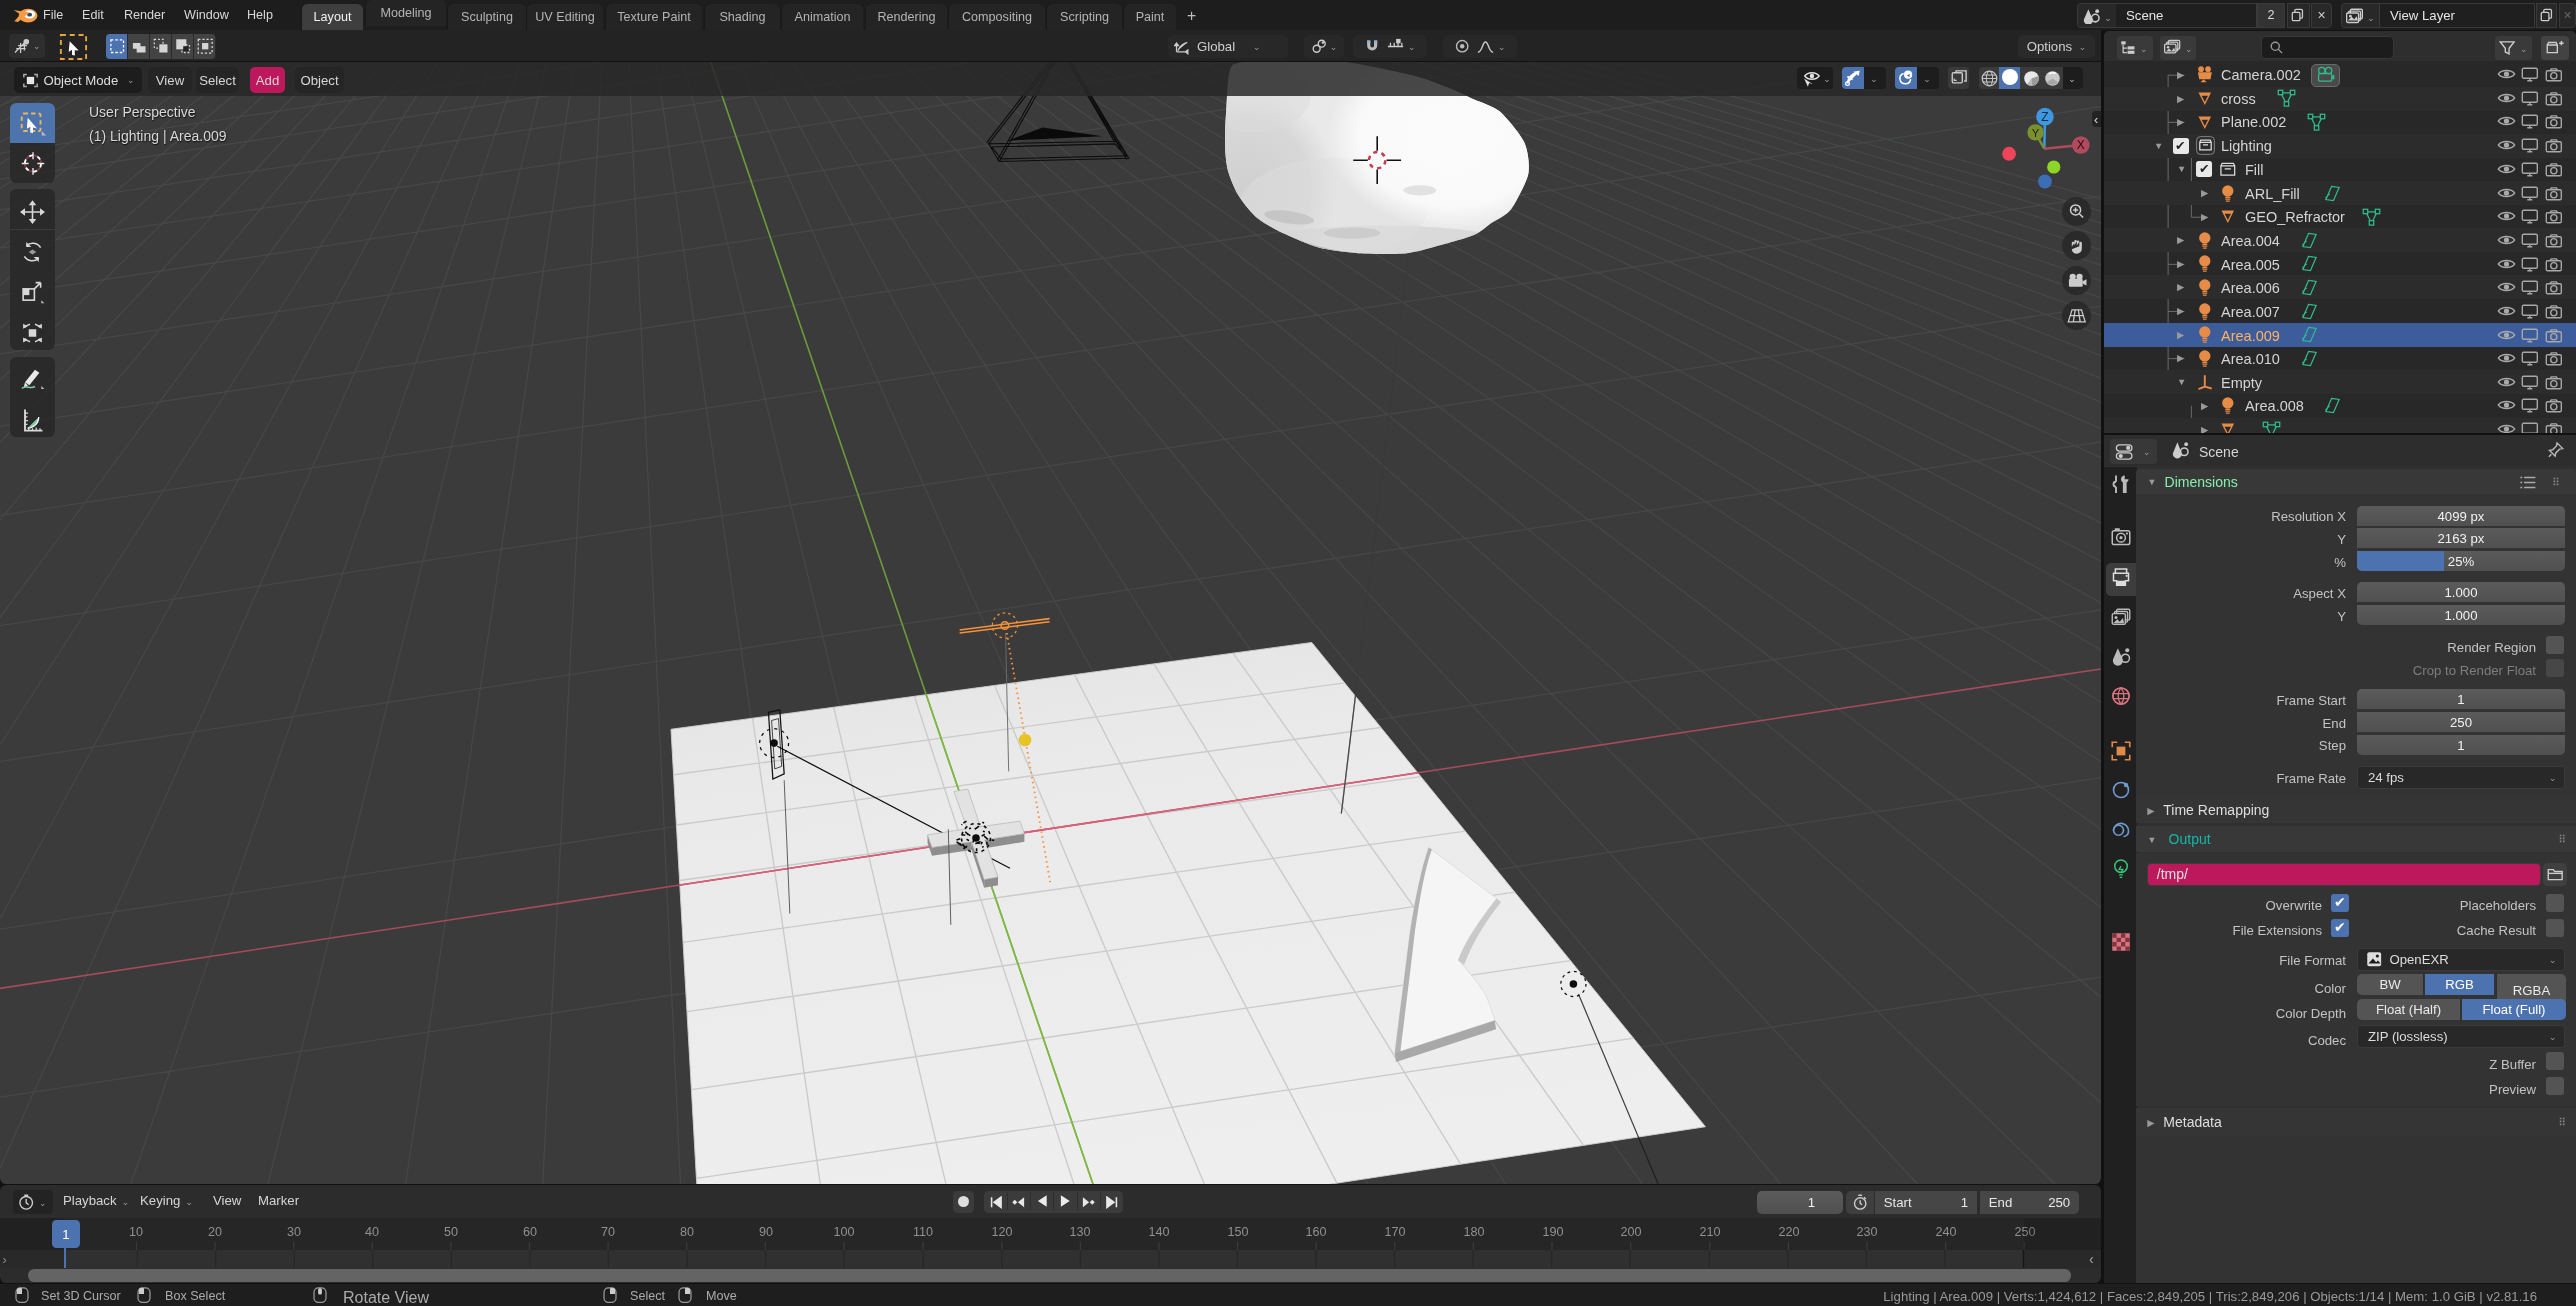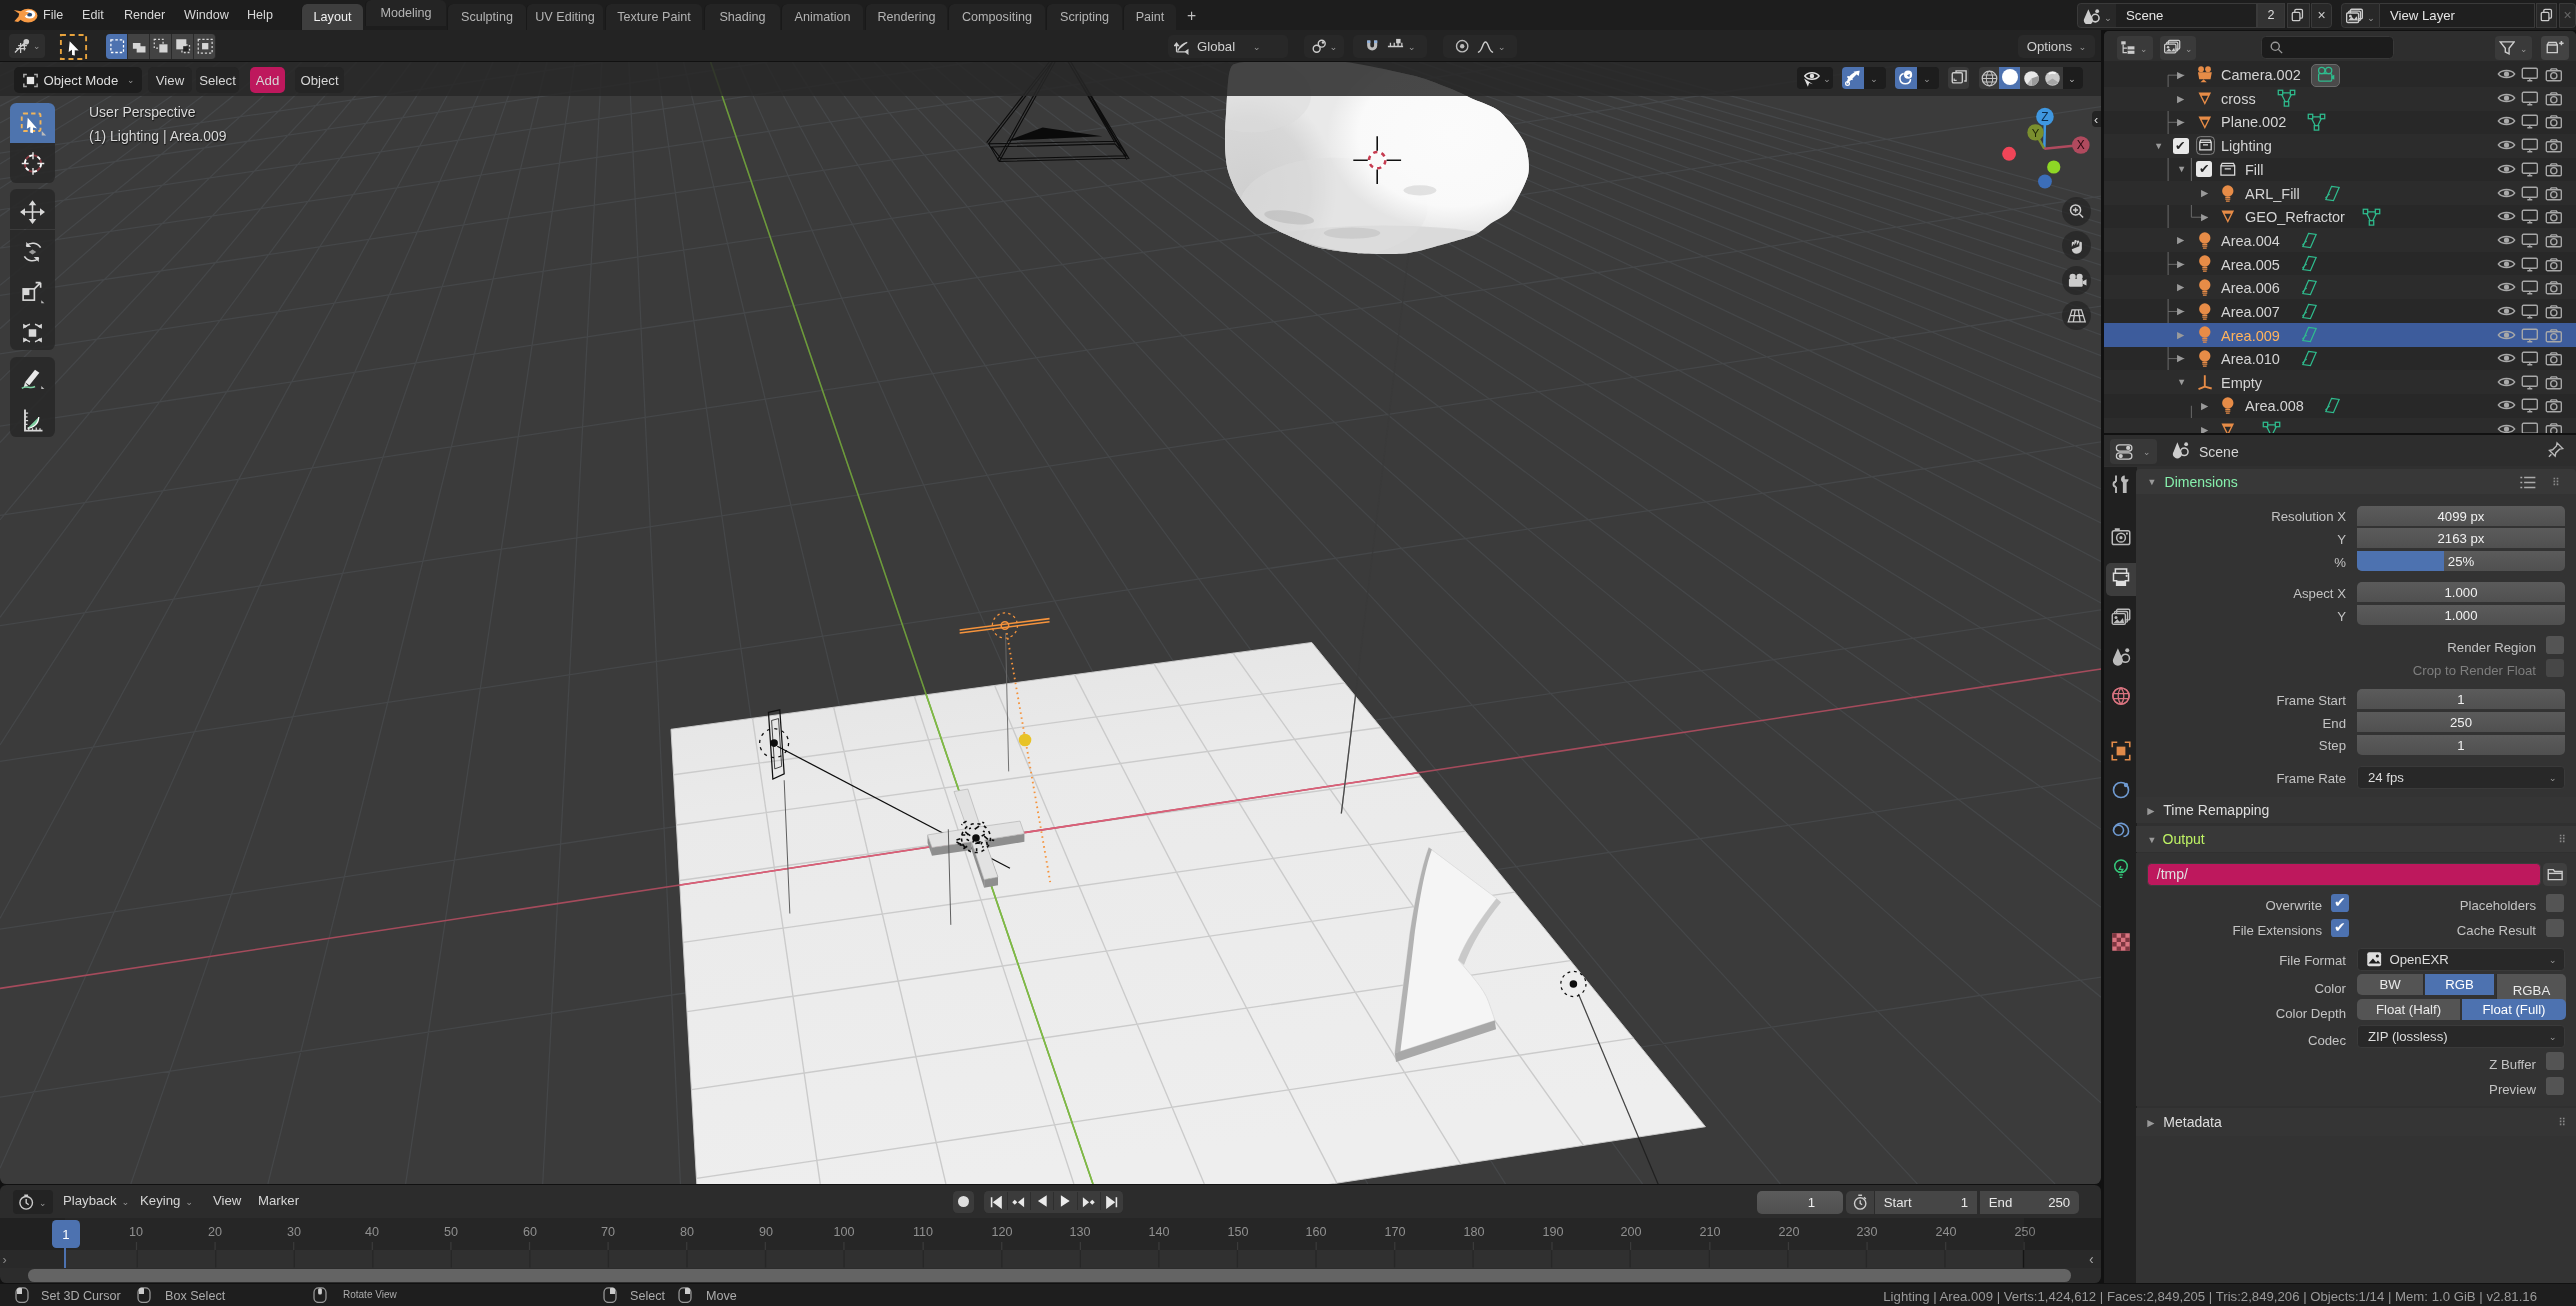--- a/index.html
+++ b/index.html
@@ -483,21 +483,21 @@
 <div class="tx" style="left:41px;top:1290px;color:#ababab;font-size:12.6px">Set 3D Cursor</div>
 <svg class="a" style="left:137px;top:1287px" width="14" height="16.4" viewBox="0 0 22 26">
     <rect x="1.5" y="1.5" width="19" height="23" rx="7" fill="none" stroke="#999" stroke-width="2"></rect>
     <path d="M3,3 a7,7 0 0 1 8,-1 v9 h-8 z" fill="#ccc"></path>
   </svg>
 <div class="tx" style="left:165px;top:1290px;color:#ababab;font-size:12.6px">Box Select</div>
 <svg class="a" style="left:313px;top:1287px" width="14" height="16.4" viewBox="0 0 22 26">
     <rect x="1.5" y="1.5" width="19" height="23" rx="7" fill="none" stroke="#999" stroke-width="2"></rect>
     <rect x="8" y="2" width="6" height="10" rx="2.5" fill="#ccc"></rect>
   </svg>
-<div class="tx" style="left:343px;top:1290px;color:#ababab;font-size:10px">Rotate View</div>
+<div class="tx" style="left:343px;top:1290px;color:#ababab;font-size:16px">Rotate View</div>
 <svg class="a" style="left:603px;top:1287px" width="14" height="16.4" viewBox="0 0 22 26">
     <rect x="1.5" y="1.5" width="19" height="23" rx="7" fill="none" stroke="#999" stroke-width="2"></rect>
     <path d="M19,3 a7,7 0 0 0 -8,-1 v9 h8 z" fill="#ccc"></path>
   </svg>
 <div class="tx" style="left:630px;top:1290px;color:#ababab;font-size:12.6px">Select</div>
 <svg class="a" style="left:678px;top:1287px" width="14" height="16.4" viewBox="0 0 22 26">
     <rect x="1.5" y="1.5" width="19" height="23" rx="7" fill="none" stroke="#999" stroke-width="2"></rect>
     <path d="M19,3 a7,7 0 0 0 -8,-1 v9 h8 z" fill="#ccc"></path>
   </svg>
 <div class="tx" style="left:706px;top:1290px;color:#ababab;font-size:12.6px">Move</div>
@@ -1152,21 +1152,21 @@
 <div class="lbl" style="left:2094px;top:738px;width:252px;color:#c3c3c3">Step</div>
 <div class="fld" style="left:2357px;top:735px;width:208px;height:20px;border-radius:0 0 5px 5px">1</div>
 <div class="lbl" style="left:2094px;top:771px;width:252px;color:#c3c3c3">Frame Rate</div>
 <div class="dd" style="left:2357px;top:766px;width:208px;height:22.6px;padding-left:10px">24 fps<span style="position:absolute;right:7.5px;color:#999;font-size:9.4px">⌄</span></div>
 <div class="a" style="left:2136px;top:797px;width:440px;height:26.4px;background:#353535;display:flex;align-items:center">
     <span style="color:#999;font-size:9.4px;margin-left:11.3px">▶</span>
     <span style="color:#dedede;font-size:14px;margin-left:8.8px">Time Remapping</span>
   </div>
 <div class="a" style="left:2136px;top:826px;width:440px;height:26.4px;background:#383838;display:flex;align-items:center">
     <span style="color:#999;font-size:9.4px;margin-left:11.3px">▼</span>
-    <span style="color:#bef264;font-size:14px;margin-left:6px">Output</span>
+    <span style="color:#14b8a6;font-size:14px;margin-left:12px">Output</span>
     <span style="position:absolute;right:10px;color:#888;font-size:10.7px">⠿</span>
   </div>
 <div class="a" style="left:2136px;top:853px;width:440px;height:253px;background:#333333"></div>
 <div class="a" style="left:2147px;top:863px;width:394px;height:22.6px;background:#be185d;border:0.6px solid #3c3c3c;border-radius:4.4px;display:flex;align-items:center;color:#e0e0e0;font-size:14px;padding-left:8.8px">/tmp/</div>
 <div class="a" style="left:2543px;top:863px;width:24px;height:22.6px;background:#3f3f3f;border-radius:4.4px"></div>
 <svg class="a" style="left:2547px;top:867px" width="16.4" height="14" viewBox="0 0 26 22">
     <path d="M2,4 h8 l2,3 h12 v13 h-22 z" fill="none" stroke="#ccc" stroke-width="2.2"></path>
     <path d="M2,10 h22" stroke="#ccc" stroke-width="2.2"></path>
   </svg>
 <div class="lbl" style="left:2070px;top:898px;width:252px;color:#c3c3c3">Overwrite</div>

